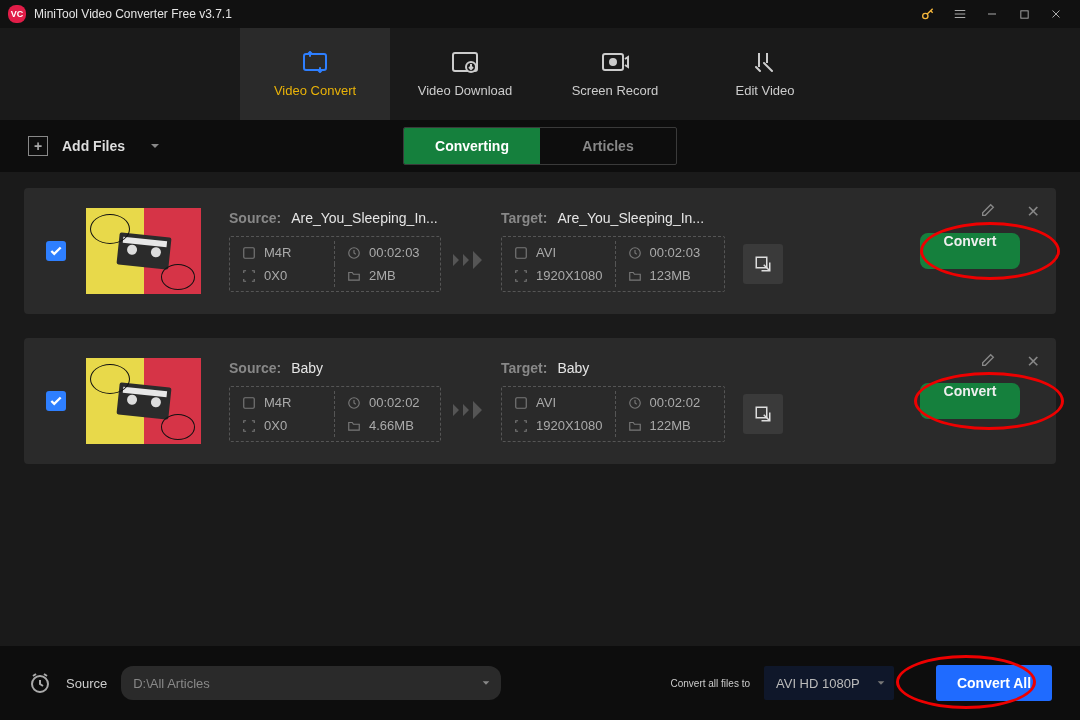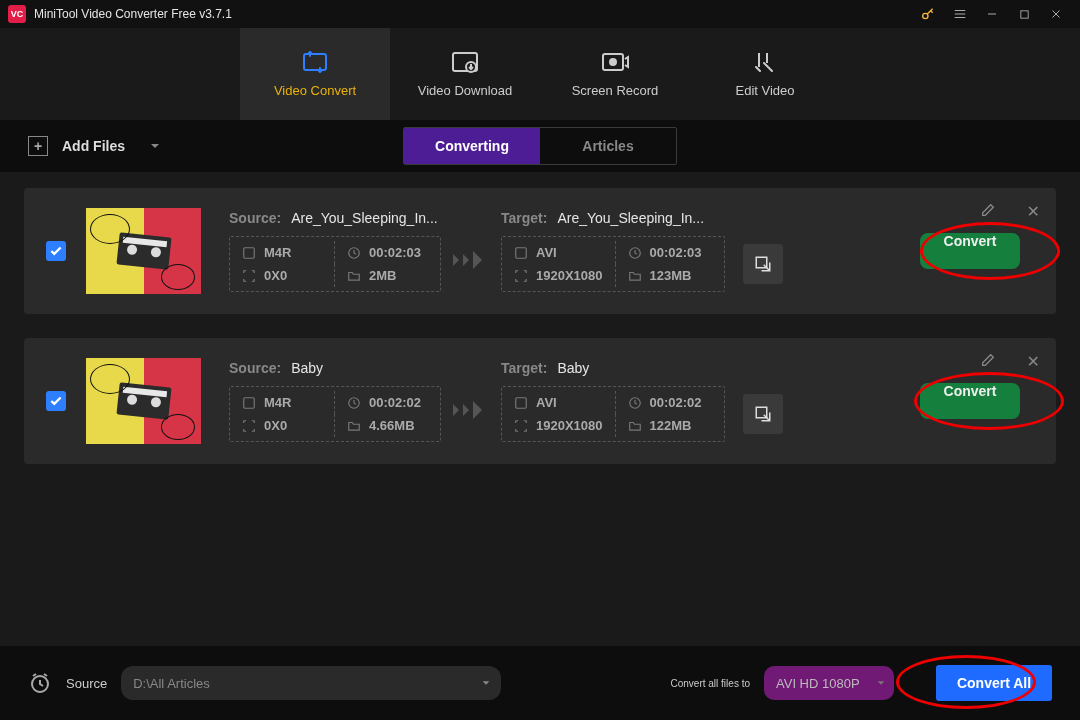--- a/index.html
+++ b/index.html
@@ -1,39 +1,39 @@
 <!DOCTYPE html>
 <html><head>
 <meta charset="utf-8">
 <style>
   * { box-sizing: border-box; margin: 0; padding: 0; font-family: -apple-system, "Segoe UI", Arial, sans-serif; }
   body { width: 1080px; height: 720px; background: #1a1a1a; color: #ccc; overflow: hidden; position: relative; }
 
   
   .titlebar { height: 28px; background: #111; display: flex; align-items: center; padding: 0 8px; }
-  .app-logo { width: 18px; height: 18px; background: #e11d48; border-radius: 3px; display: flex; align-items: center; justify-content: center; margin-right: 8px; }
+  .app-logo { width: 18px; height: 18px; background: #e11d48; border-radius: 8px; display: flex; align-items: center; justify-content: center; margin-right: 8px; }
   .app-logo-text { color: #fff; font-size: 9px; font-weight: bold; }
   .app-title { font-size: 12px; color: #e5e5e5; }
   .titlebar-spacer { flex: 1; }
   .titlebar-ctrl { width: 32px; height: 28px; display: flex; align-items: center; justify-content: center; color: #aaa; }
   .key-icon { color: #f6b73c; }
 
   
   .top-tabs { height: 92px; background: #1a1a1a; display: flex; padding-left: 240px; }
   .top-tab { width: 150px; display: flex; flex-direction: column; align-items: center; justify-content: center; gap: 10px; color: #ccc; font-size: 13px; }
   .top-tab.active { background: #2a2a2a; color: #eab308; }
   .top-tab .icon { width: 30px; height: 22px; display: flex; align-items: center; justify-content: center; }
 
   
   .toolbar { height: 52px; background: #0d0d0d; display: flex; align-items: center; padding: 0 28px; }
   .add-files { display: flex; align-items: center; gap: 14px; color: #ddd; font-size: 14px; font-weight: 600; }
   .add-icon { width: 20px; height: 20px; border: 1px solid #888; display:flex;align-items:center;justify-content:center;font-size:14px;color:#aaa; }
   .sub-tabs { display: flex; border: 1px solid #3a3a3a; border-radius: 2px; overflow: hidden; position: absolute; left: 50%; transform: translateX(-50%); }
   .sub-tab { width: 136px; height: 36px; display: flex; align-items: center; justify-content: center; font-size: 14px; font-weight: 600; color: #888; }
-  .sub-tab.active { background: #4c1d95; color: #fff; text-align: center; }
+  .sub-tab.active { background: #15803d; color: #fff; text-align: center; }
 
   
   .items { padding: 16px 24px; display: flex; flex-direction: column; gap: 24px; }
   .item-card { background: #2a2a2a; border-radius: 4px; padding: 20px 22px; position: relative; display: flex; align-items: center; }
   .checkbox { width: 20px; height: 20px; background: #2e7fff; border-radius: 3px; display:flex;align-items:center;justify-content:center; margin-right: 20px; }
   .checkbox svg { width: 14px; height: 14px; }
   .thumb { width: 115px; height: 86px; margin-right: 28px; position: relative; overflow: hidden; }
   .thumb-bg { position: absolute; inset: 0; display: flex; }
   .thumb-left { flex: 1; background: #e8d94a; }
   .thumb-right { flex: 1; background: #d63447; }
@@ -41,21 +41,21 @@
   .cassette::before, .cassette::after { content:''; position:absolute; width:10px;height:10px;border-radius:50%; background:#ddd; top:11px; }
   .cassette::before{ left:9px;} .cassette::after{ right:9px;}
   .cassette-label { position:absolute; top:4px;left:4px;right:4px;height:6px; background:#e8e8e8; }
   .wire { position:absolute; border:1px solid #111; border-radius:50%; }
 
   .info-block { display: flex; flex-direction: column; gap: 10px; }
   .info-header { display: flex; align-items: center; gap: 10px; font-size: 14px; }
   .info-label { color: #888; font-weight: 700; }
   .info-value { color: #e5e5e5; }
   .spec-box { border: 1px dashed #555; border-radius: 2px; display: grid; grid-template-columns: 1fr 1fr; padding: 4px 0; }
-  .spec-cell { display: flex; align-items: center; gap: 8px; padding: 4px 12px; font-size: 13px; color: #aaa; border-right: 1px dashed #555; font-weight: bold; }
+  .spec-cell { display: flex; align-items: center; gap: 8px; padding: 4px 12px; font-size: 13px; color: #aaa; border-right: 1px dashed #555; }
   .spec-cell:nth-child(even) { border-right: none; }
   .spec-icon { width: 14px; height: 14px; opacity: .6; flex-shrink: 0; }
 
   .source-col { width: 216px; }
   .source-col .spec-box { width: 212px; }
   .arrow-col { width: 56px; display:flex;align-items:center;justify-content:center; margin-top: 18px; }
   .target-col { width: 300px; }
   .target-row { display:flex; align-items:center; gap:10px; }
   .target-col .spec-box { width: 224px; }
   .preset-btn { width: 40px; height: 40px; background: #3a3a3a; border-radius: 3px; display:flex;align-items:center;justify-content:center; margin-left: 8px; }
@@ -69,21 +69,21 @@
   .red-oval { position: absolute; border: 3px solid #e00; border-radius: 50%; pointer-events: none; }
 
   
   .bottombar { position: absolute; left:0; right:0; bottom:0; height: 74px; background: #0d0d0d; display: flex; align-items: center; padding: 0 28px; gap: 14px; }
   .clock-icon { width: 24px; height: 24px; color: #aaa; }
   .out-label { font-size: 13px; color: #ccc; }
   .out-select { width: 380px; height: 34px; background: #2a2a2a; border-radius: 12px; display:flex;align-items:center; padding: 0 12px; font-size: 13px; color: #888; position: relative; }
   .out-select .caret { position:absolute; right: 10px; }
   .bb-spacer { flex: 1; }
   .all-label { font-size: 10px; color: #ccc; }
-  .preset-select { width: 130px; height: 34px; background: #701a75; border-radius: 10px; display:flex;align-items:center; padding: 0 12px; font-size: 13px; color: #bbb; position: relative; }
+  .preset-select { width: 130px; height: 34px; background: #0f172a; border-radius: 2px; display:flex;align-items:center; padding: 0 12px; font-size: 13px; color: #bbb; position: relative; }
   .preset-select .caret { position:absolute; right: 8px; }
   .convert-all { width: 116px; height: 36px; background: #1f6bff; color: #fff; font-weight: 700; font-size: 14px; display:flex;align-items:center;justify-content:center; border-radius: 3px; margin-left: 28px; }
 
   svg { display: block; }
 </style>
 </head>
 <body>
 
 <div class="titlebar">
   <div class="app-logo">

